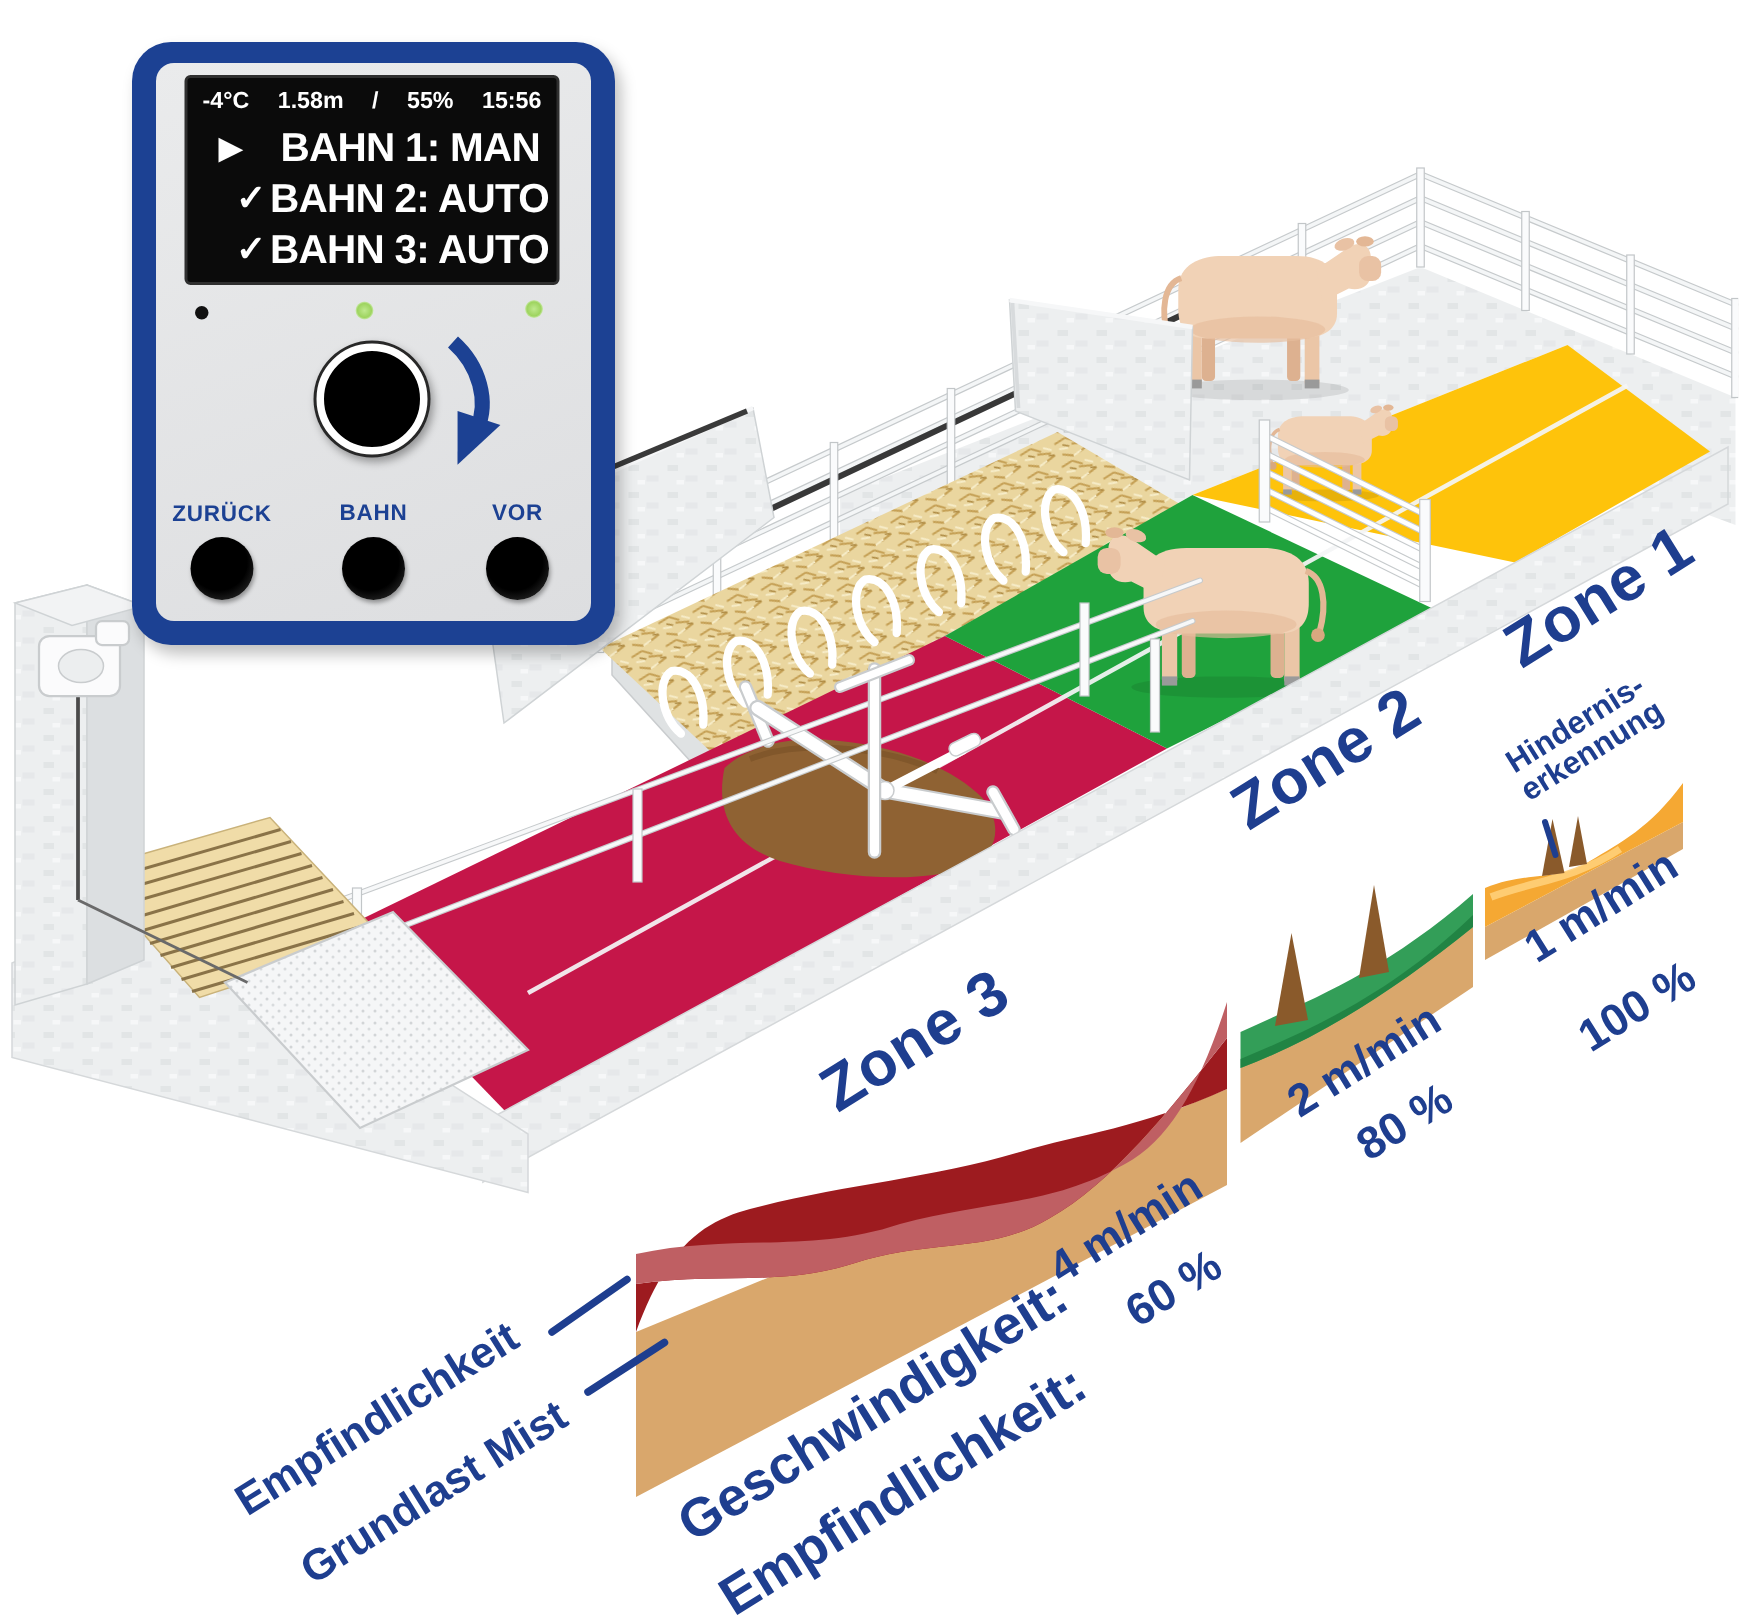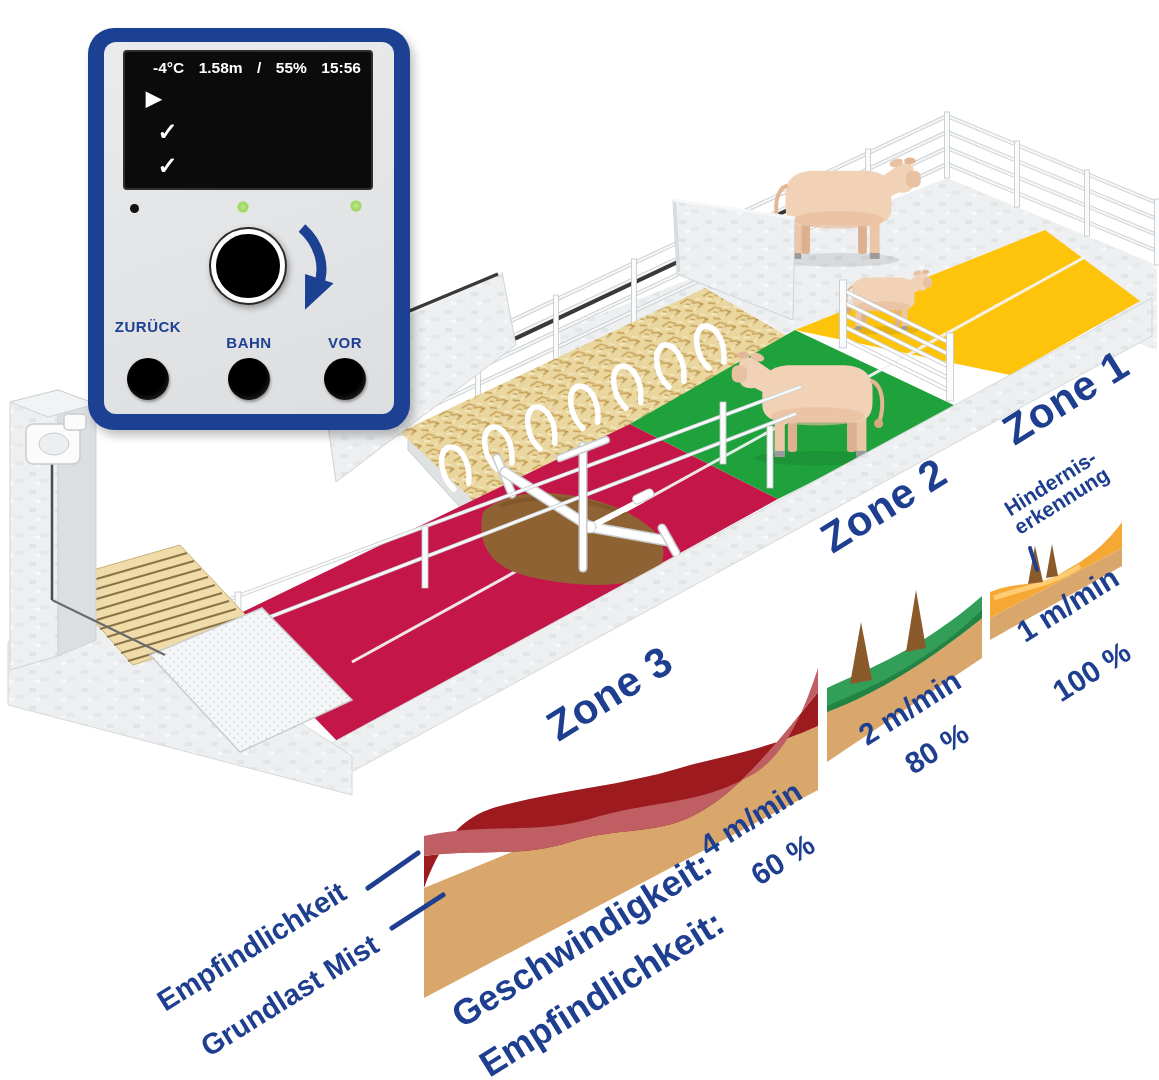--- a/index.html
+++ b/index.html
@@ -17,21 +17,21 @@
   .lbl-obstacle{font-size:21px;}
 
   
   #panel{position:absolute;left:88px;top:28px;width:322px;height:402px;z-index:3;
          background:#1C4193;border-radius:26px;box-shadow:4px 6px 10px rgba(0,0,0,.25);}
   #panel-inner{position:absolute;left:16px;top:14px;width:290px;height:372px;
          background:linear-gradient(160deg,#EAEBEC,#DDDEE0);border-radius:12px;}
   #display{position:absolute;left:19px;top:8px;width:246px;height:136px;background:#0B0B0B;
          border:2px solid #2F2F2F;border-radius:4px;color:#fff;overflow:hidden;}
   #status-bar{display:flex;justify-content:space-between;align-items:flex-start;
-         padding:7px 10px 0 28px;font-size:15.5px;font-weight:bold;}
+         padding:7px 10px 0 10px;font-size:15.5px;font-weight:bold;}
   #menu{margin-top:4px;}
   .menu-row{display:flex;align-items:center;height:34px;padding-left:14px;
          font-size:27px;font-weight:bold;letter-spacing:-0.5px;}
   .menu-row .cursor{width:38px;display:flex;justify-content:flex-end;padding-right:3px;
          font-size:24px;}
   .menu-row:first-child .cursor{justify-content:flex-start;padding-left:7px;font-size:20px;}
   .dot-led{position:absolute;border-radius:50%;}
   #led-dark{left:26px;top:162px;width:9px;height:9px;background:#111;}
   .led-green{width:12px;height:12px;background:radial-gradient(circle,#BFE98E 0%,#9ED45F 55%,#D8EFC2 75%,rgba(216,239,194,0) 100%);}
   #led-g1{left:133px;top:159px;}
@@ -301,43 +301,46 @@
         <div id="status-bar">
           <span>-4°C</span>
           <span>1.58m</span>
           <span>/</span>
           <span>55%</span>
           <span>15:56</span>
         </div>
         <div id="menu">
           <div class="menu-row">
             <span class="cursor">▶</span>
+            <span>BAHN 1: MAN</span>
           </div>
           <div class="menu-row">
             <span class="cursor">✓</span>
+            <span>BAHN 2: AUTO</span>
           </div>
           <div class="menu-row">
             <span class="cursor">✓</span>
+            <span>BAHN 3: AUTO</span>
           </div>
         </div>
       </div>
 
       <div class="dot-led" id="led-dark"></div>
       <div class="dot-led led-green" id="led-g1"></div>
       <div class="dot-led led-green" id="led-g2"></div>
 
       <div id="knob">
         <div id="knob-mid"></div>
       </div>
       <svg id="knob-arrow" width="56" height="120" viewBox="0 0 56 120">
         <path d="M12,8 C30,24 36,48 28,66" stroke="#1C4193" stroke-width="10" fill="none"></path>
         <polygon points="10,58 40,58 21,92" fill="#1C4193" transform="rotate(18 25 72)"></polygon>
       </svg>
 
-      <span class="btn-label" style="left:44px;top:284px;">ZURÜCK</span>
+      <span class="btn-label" style="left:44px;top:301px;">ZURÜCK</span>
       <span class="btn-label" style="left:145px;top:300px;">BAHN</span>
       <span class="btn-label" style="left:241px;top:300px;">VOR</span>
 
       <div class="push-btn" style="left:44px;top:337px;"></div>
       <div class="push-btn" style="left:145px;top:337px;"></div>
       <div class="push-btn" style="left:241px;top:337px;"></div>
     </div>
   </div>
 
 </div>

